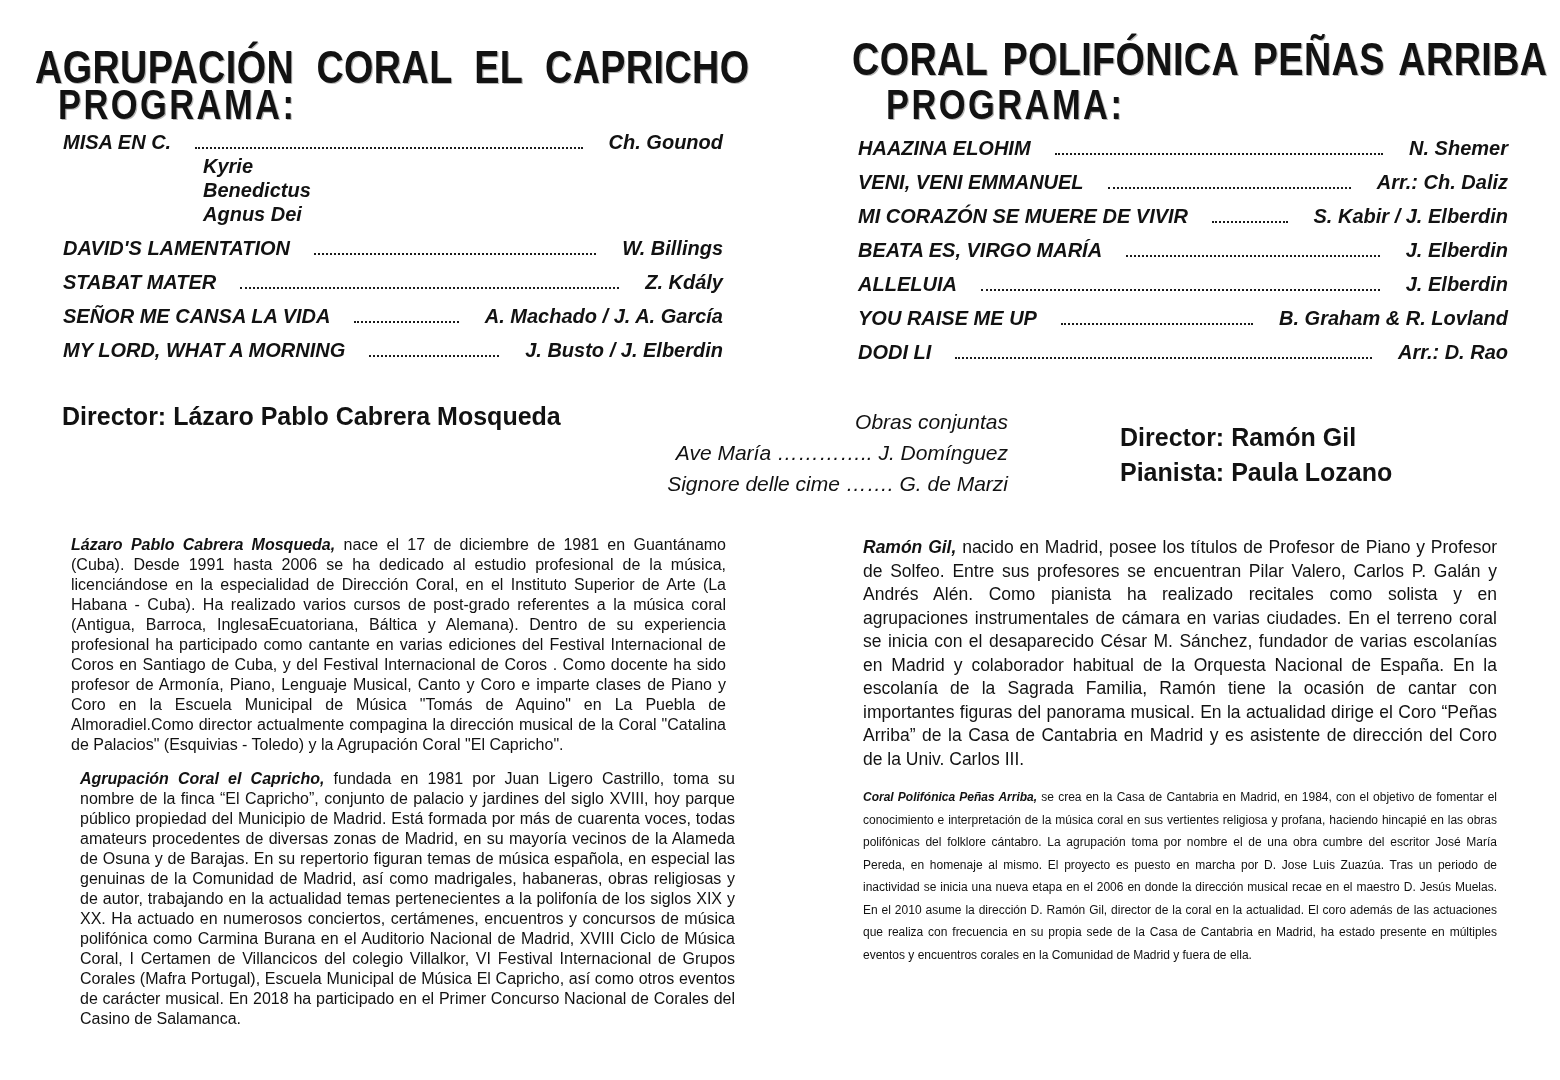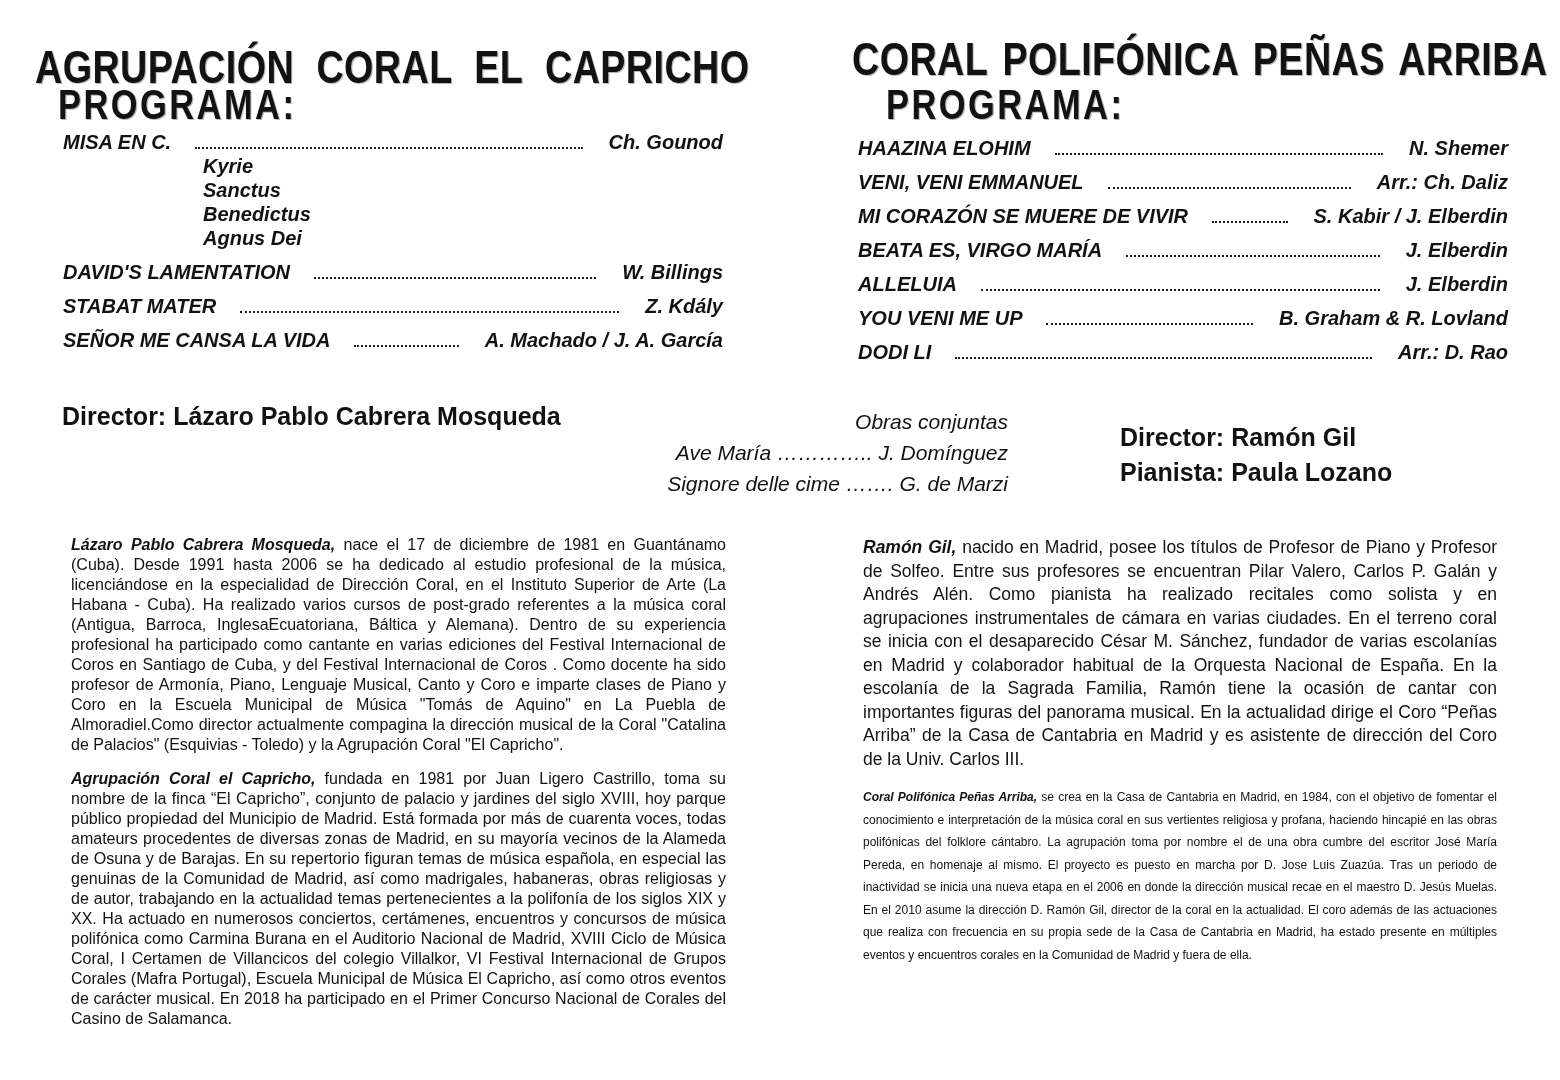--- a/index.html
+++ b/index.html
@@ -51,21 +51,21 @@
   .dir-right{left:1120px;top:420px;line-height:35px;}
   .obras{
     position:absolute;left:548px;top:406px;width:460px;
     text-align:right;font-weight:normal;font-style:italic;
     font-size:21px;line-height:31px;white-space:nowrap;
   }
   
   .bio{position:absolute;text-align:justify;}
   .bio .lead{font-weight:bold;font-style:italic;}
   .bio-l1{left:55px;top:519px;width:687px;font-size:16px;line-height:20px;}
-  .bio-l2{left:55px;top:753px;width:687px;font-size:16px;line-height:20px;}
+  .bio-l2{left:64px;top:753px;width:687px;font-size:16px;line-height:20px;}
   .bio-r1{left:847px;top:520px;width:666px;font-size:17.5px;line-height:23.5px;}
   .bio-r2{left:847px;top:770px;width:666px;font-size:12px;line-height:22.5px;}
   .bio p{margin:16px;}
 </style>
 </head>
 <body>
 
 <div class="page">
 
   <div class="hdr hdr-title t-left">
@@ -82,38 +82,42 @@
   </div>
 
   <div class="prog prog-left">
     <div class="prog-row first">
       <span class="pt">MISA EN C.</span>
       <span class="leader"></span>
       <span class="pc">Ch. Gounod</span>
     </div>
     <div class="sublist">
       <div class="subitem">Kyrie</div>
-      <div class="subitem">Sanctus</div>
       <div class="subitem">Benedictus</div>
       <div class="subitem">Agnus Dei</div>
     </div>
     <div class="prog-row">
       <span class="pt">DAVID'S LAMENTATION</span>
       <span class="leader"></span>
       <span class="pc">W.  Billings</span>
     </div>
     <div class="prog-row">
       <span class="pt">STABAT MATER</span>
       <span class="leader"></span>
       <span class="pc">Z. Kdály</span>
     </div>
     <div class="prog-row">
       <span class="pt">SEÑOR ME CANSA LA VIDA</span>
       <span class="leader"></span>
       <span class="pc">A. Machado /  J. A. García</span>
+    </div>
+    <div class="prog-row">
+      <span class="pt">MY LORD, WHAT A MORNING</span>
+      <span class="leader"></span>
+      <span class="pc">J. Busto / J. Elberdin</span>
     </div>
   </div>
 
   <div class="prog prog-right">
     <div class="prog-row">
       <span class="pt">HAAZINA ELOHIM</span>
       <span class="leader"></span>
       <span class="pc">N. Shemer</span>
     </div>
     <div class="prog-row">
@@ -130,21 +134,21 @@
       <span class="pt">BEATA ES, VIRGO MARÍA</span>
       <span class="leader"></span>
       <span class="pc">J. Elberdin</span>
     </div>
     <div class="prog-row">
       <span class="pt">ALLELUIA</span>
       <span class="leader"></span>
       <span class="pc">J. Elberdin</span>
     </div>
     <div class="prog-row">
-      <span class="pt">YOU VENI ME UP</span>
+      <span class="pt">YOU RAISE ME UP</span>
       <span class="leader"></span>
       <span class="pc">B. Graham &amp; R. Lovland</span>
     </div>
     <div class="prog-row">
       <span class="pt">DODI LI</span>
       <span class="leader"></span>
       <span class="pc">Arr.: D. Rao</span>
     </div>
   </div>
 

